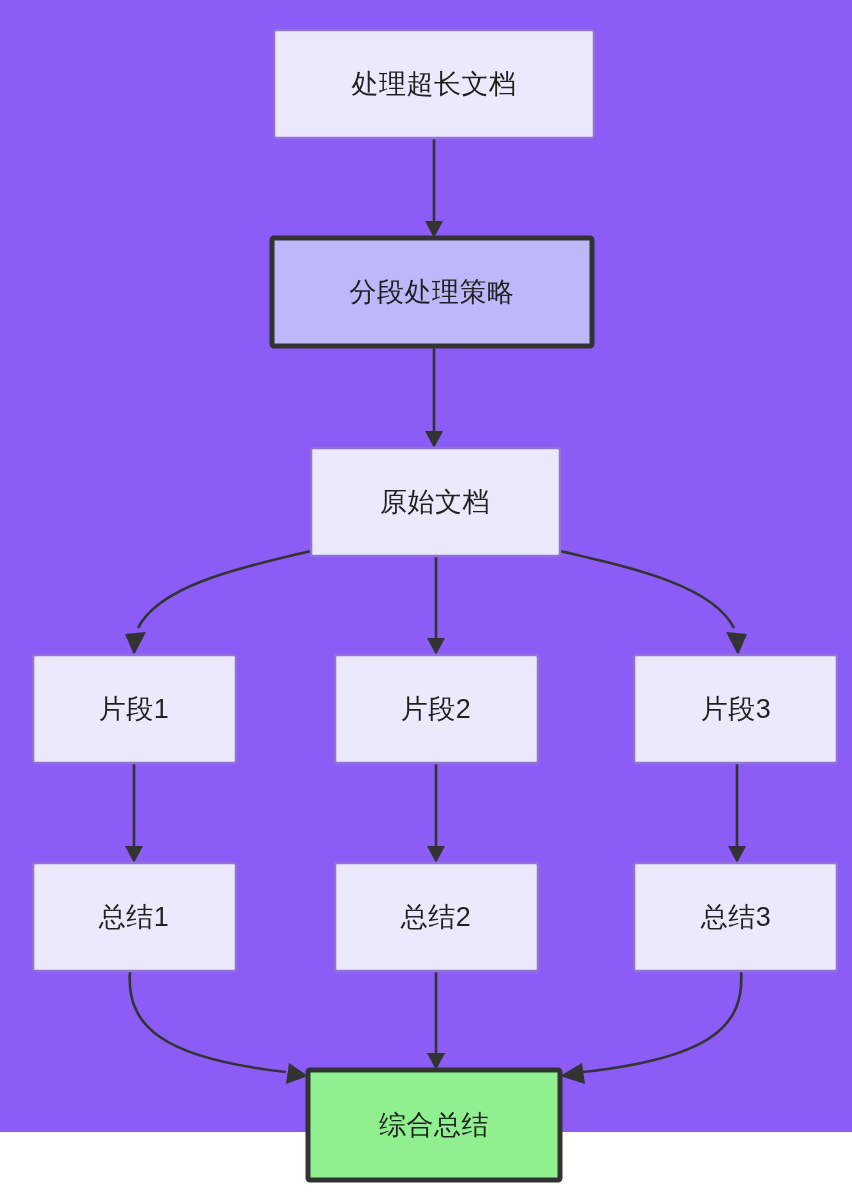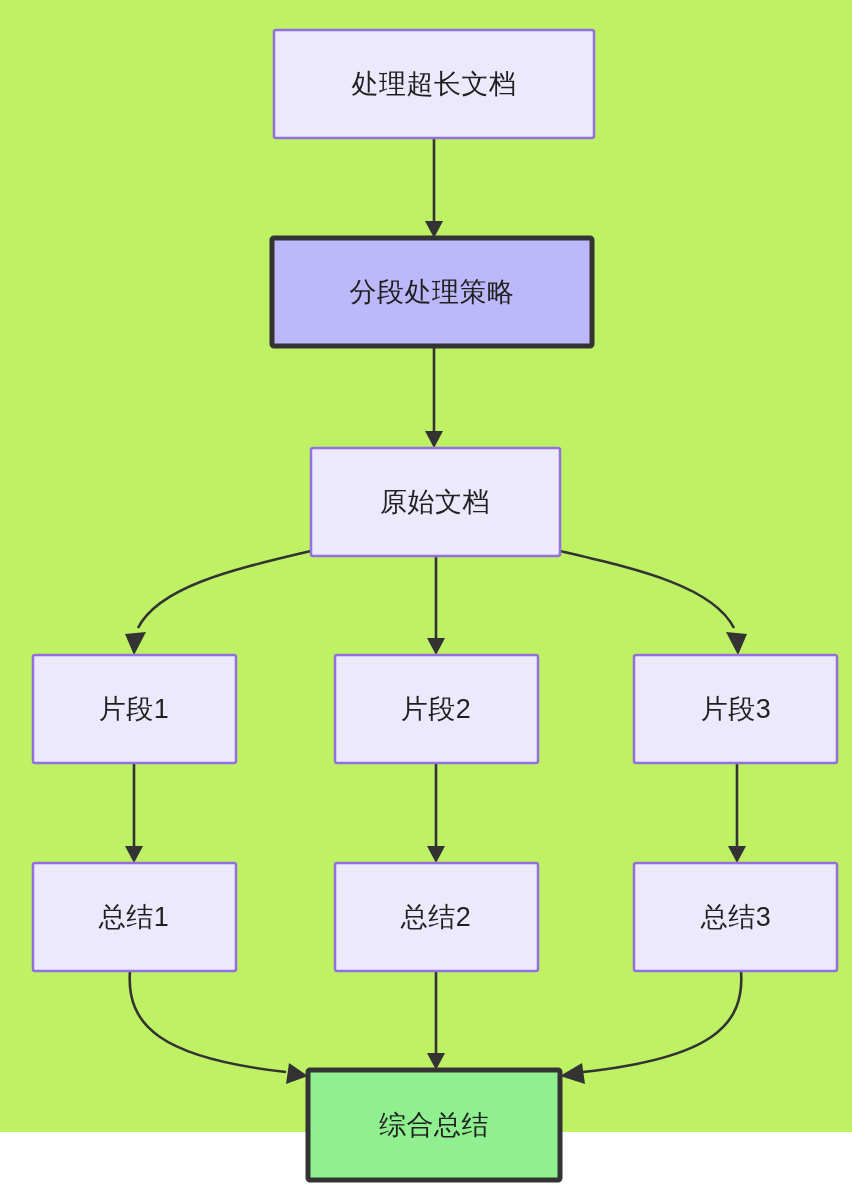--- a/index.html
+++ b/index.html
@@ -10,21 +10,21 @@
   body {
     width: 852px;
     height: 1196px;
     font-family: "Liberation Sans", "DejaVu Sans", sans-serif;
     overflow: hidden;
   }
   #flowchart-root {
     position: relative;
     width: 852px;
     height: 1132px;
-    background: #bef264;
+    background: #8b5cf6;
   }
   svg.diagram {
     display: block;
     width: 852px;
     height: 1196px;
   }
   .node-rect {
     stroke-linejoin: miter;
   }
   .node-label {

